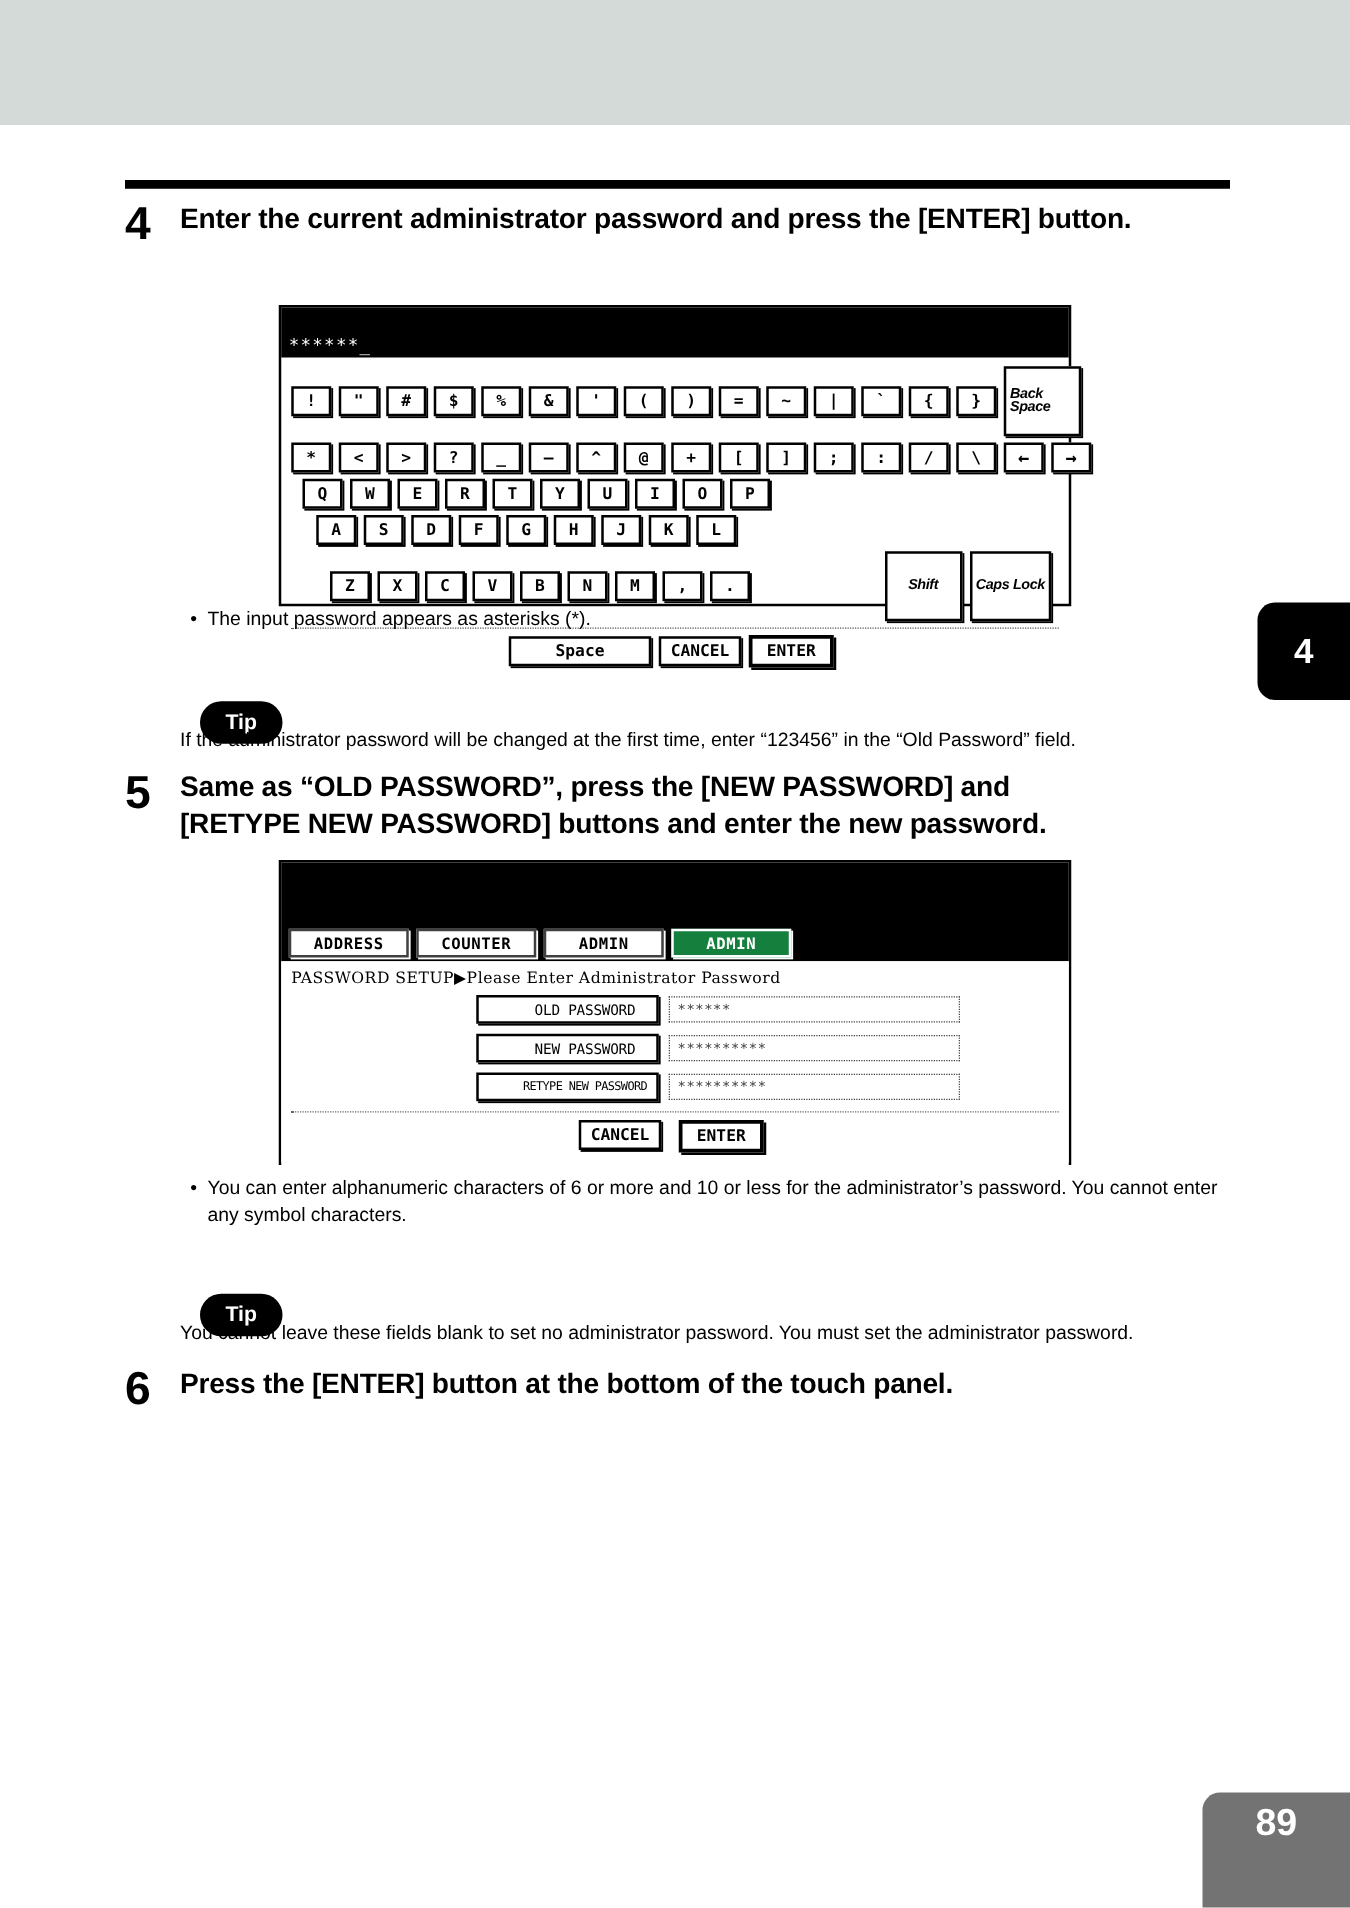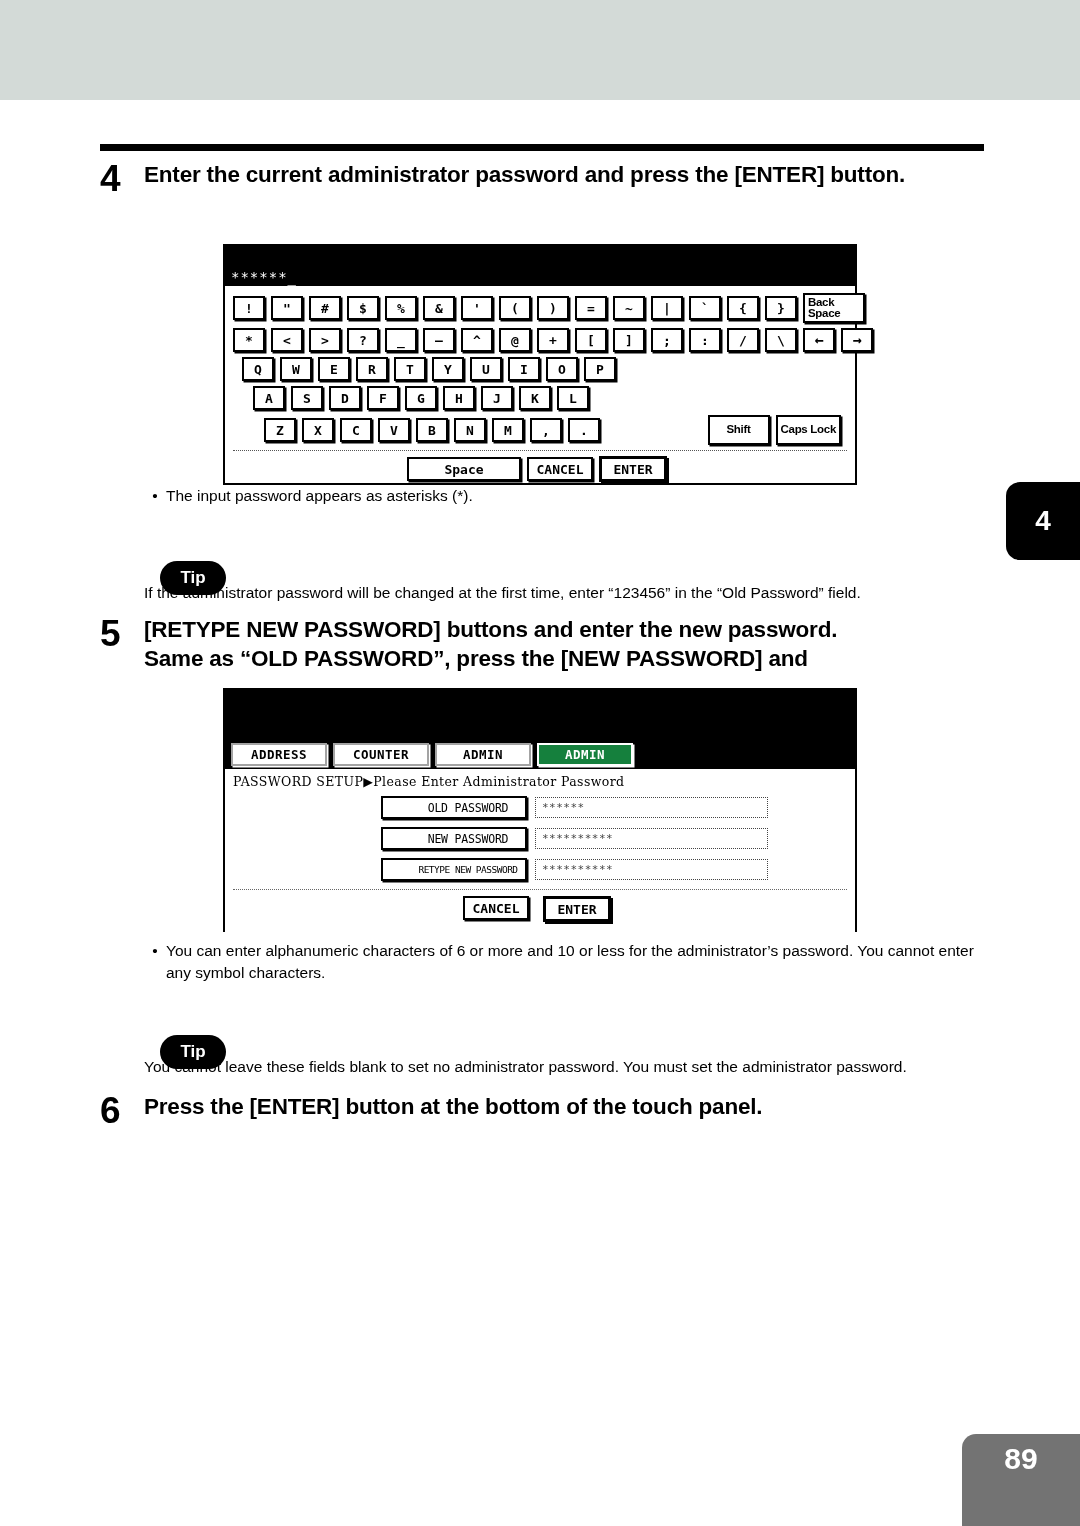--- a/index.html
+++ b/index.html
@@ -29,21 +29,21 @@
              font-size:14px;letter-spacing:1px;line-height:1;}
   .kb-body{padding:7px 8px 4px 8px;}
 
   .kb-row{display:flex;align-items:center;margin-bottom:5px;}
   .key{
     border:2px solid #000;background:#fff;box-shadow:1.5px 1.5px 0 #000;
     height:20px;min-width:28px;margin-right:6px;
     display:flex;align-items:center;justify-content:center;
     font-family:"DejaVu Sans Mono", monospace;font-size:13px;font-weight:bold;line-height:1;
   }
-  .key.wide{min-width:52px;padding:3px 3px;font-family:"Liberation Sans", sans-serif;font-size:11.5px;letter-spacing:-0.3px;}
+  .key.wide{min-width:52px;padding:16px 3px;font-family:"Liberation Sans", sans-serif;font-size:11.5px;letter-spacing:-0.3px;font-style:italic;}
   .key.space{min-width:110px;font-family:"DejaVu Sans Mono", monospace;font-size:13px;}
   .key.big{min-width:62px;font-family:"DejaVu Sans Mono", monospace;font-size:13px;}
   .key.enter{border:3px solid #000;box-shadow:2px 2px 0 #000;}
   .key.arrow{min-width:28px;font-size:15px;}
   .kb-rowlab{margin-left:auto;display:flex;}
   .kb-divider{border-top:1px dotted #555;margin:2px 0 5px 0;}
   .kb-bottom{display:flex;justify-content:center;align-items:center;}
 
   .indent-1{margin-left:9px;}
   .indent-2{margin-left:20px;}
@@ -56,21 +56,21 @@
 
   
   .tip{width:66px;height:34px;border-radius:17px;background:#000;color:#fff;
        display:flex;align-items:center;justify-content:center;
        font-size:17px;font-weight:bold;margin-top:24px;}
 
   
   .ad-shot{position:absolute;left:223px;top:0;width:630px;height:240px;}
   .ad-black{background:#000;height:79px;position:relative;}
   .ad-tabs{position:absolute;left:6px;bottom:3px;display:flex;gap:6px;}
-  .tab{border:2px solid #a3a3a3;background:#fff;color:#000;box-shadow:1.5px 1.5px 0 #fff;
+  .tab{border:2px solid #404040;background:#fff;color:#000;box-shadow:1.5px 1.5px 0 #fff;
        height:19px;min-width:92px;display:flex;align-items:center;justify-content:center;
        font-family:"DejaVu Sans Mono", monospace;font-size:12.5px;font-weight:bold;letter-spacing:0.5px;}
   .tab.sel{background:#15803d;color:#fff;border:2px solid #fff;}
   .ad-body{background:#fff;height:155px;position:relative;padding:5px 8px;}
   .ad-head{display:flex;font-family:"DejaVu Serif", serif;font-size:12.5px;letter-spacing:0.4px;}
   .ad-head .lbl{min-width:112px;}
   .ad-rows{margin-top:7px;}
   .ad-row{display:flex;align-items:center;margin-bottom:8px;padding-left:148px;}
   .ad-btn{border:2px solid #000;background:#fff;box-shadow:1.5px 1.5px 0 #000;height:19px;
           min-width:114px;display:flex;align-items:center;justify-content:center;
@@ -212,22 +212,22 @@
   </div>
 
   <div class="tip" style="position:absolute;left:160px;top:437px;">
     <span>Tip</span>
   </div>
   <div class="plain" style="position:absolute;left:144px;top:482px;width:850px;">If the administrator password will be changed at the first time, enter “123456” in the “Old Password” field.</div>
 
   <div class="step" style="position:absolute;left:100px;top:516px;width:884px;">
     <div class="step-num">5</div>
     <div class="step-text">
+      <div>Same as “OLD PASSWORD”, press the [NEW PASSWORD] and</div>
       <div>[RETYPE NEW PASSWORD] buttons and enter the new password.</div>
-      <div>Same as “OLD PASSWORD”, press the [NEW PASSWORD] and</div>
     </div>
   </div>
 
   <div style="position:absolute;left:0;top:588px;width:1080px;height:240px;">
   <div class="shot ad-shot">
     <div class="ad-black">
       <div class="ad-tabs">
         <div class="tab">ADDRESS</div>
         <div class="tab">COUNTER</div>
         <div class="tab">ADMIN</div>

